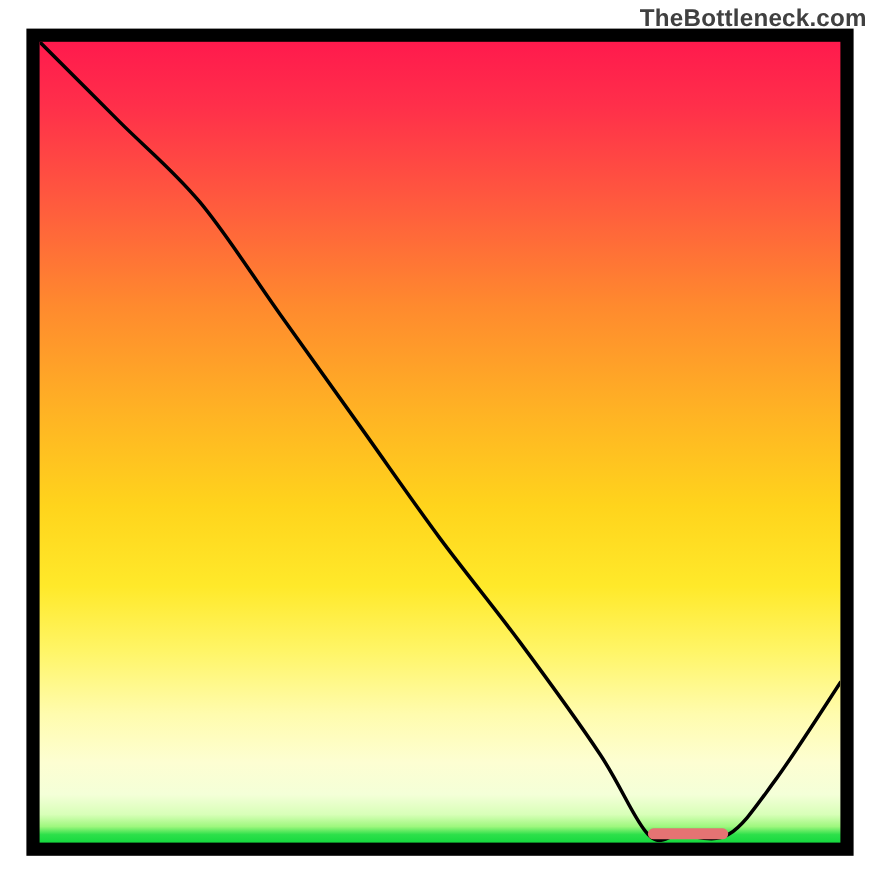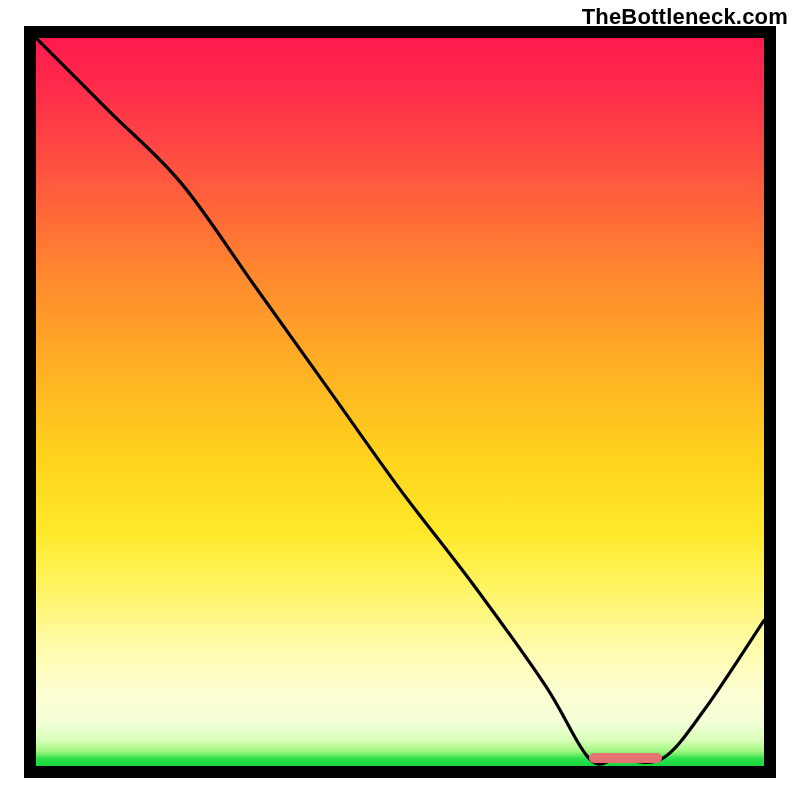--- a/index.html
+++ b/index.html
@@ -15,21 +15,21 @@
     position: relative;
     width: 800px;
     height: 800px;
   }
   .watermark {
     position: absolute;
     top: 4px;
     right: 12px;
     font-size: 22px;
     font-weight: bold;
-    color: #000000;
+    color: #404040;
     letter-spacing: 0.2px;
     user-select: none;
   }
   .plot-outer {
     position: absolute;
     left: 24px;
     top: 26px;
     width: 752px;
     height: 752px;
     background: #000000;

